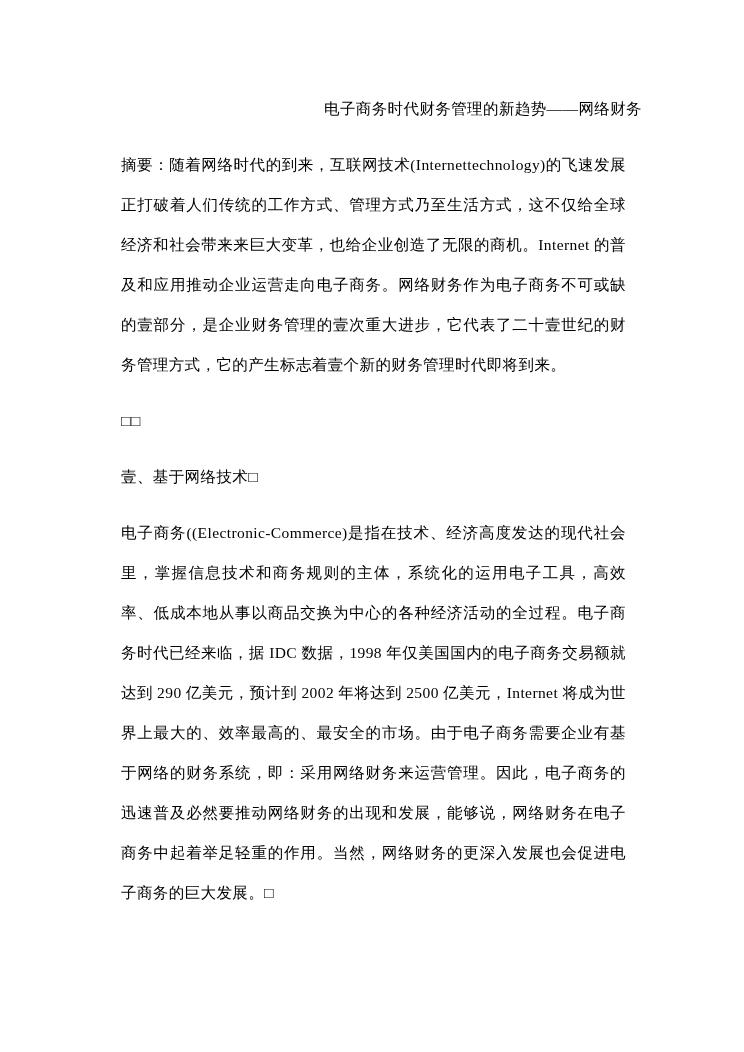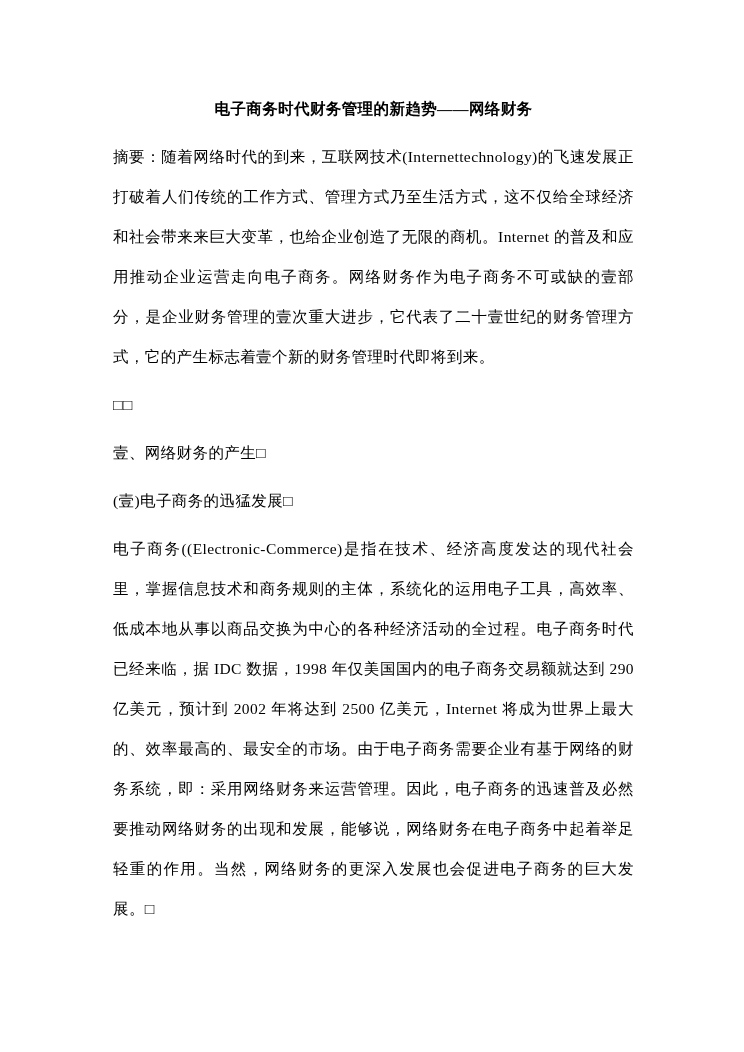--- a/index.html
+++ b/index.html
@@ -21,38 +21,37 @@
     width: 537px;
     color: #000000;
     font-family: "Liberation Serif", "DejaVu Serif", serif;
     font-size: 15.5px;
     line-height: 40px;
     letter-spacing: 0.4px;
   }
   .title {
     margin: 0;
     font-size: 15.5px;
-    font-weight: 700;
+    font-weight: 400;
     line-height: 40px;
-    text-align: center;
+    text-align: right;
   }
   .para {
-    margin: 8px;
+    margin: 16px;
     text-align: justify;
     text-justify: inter-ideograph;
   }
   .para.single {
     text-align: left;
   }
 </style>
 </head>
 <body>
 
 <div class="page">
   <div class="content">
     <h1 class="title">电子商务时代财务管理的新趋势——网络财务</h1>
     <p class="para">摘要：随着网络时代的到来，互联网技术(Internettechnology)的飞速发展正打破着人们传统的工作方式、管理方式乃至生活方式，这不仅给全球经济和社会带来来巨大变革，也给企业创造了无限的商机。Internet 的普及和应用推动企业运营走向电子商务。网络财务作为电子商务不可或缺的壹部分，是企业财务管理的壹次重大进步，它代表了二十壹世纪的财务管理方式，它的产生标志着壹个新的财务管理时代即将到来。</p>
     <p class="para single">□□</p>
-    <p class="para single">壹、网络财务的产生□</p>
-    <p class="para single">(壹)电子商务的迅猛发展□</p>
+    <p class="para single">壹、基于网络技术□</p>
     <p class="para">电子商务((Electronic-Commerce)是指在技术、经济高度发达的现代社会里，掌握信息技术和商务规则的主体，系统化的运用电子工具，高效率、低成本地从事以商品交换为中心的各种经济活动的全过程。电子商务时代已经来临，据 IDC 数据，1998 年仅美国国内的电子商务交易额就达到 290 亿美元，预计到 2002 年将达到 2500 亿美元，Internet 将成为世界上最大的、效率最高的、最安全的市场。由于电子商务需要企业有基于网络的财务系统，即：采用网络财务来运营管理。因此，电子商务的迅速普及必然要推动网络财务的出现和发展，能够说，网络财务在电子商务中起着举足轻重的作用。当然，网络财务的更深入发展也会促进电子商务的巨大发展。□</p>
   </div>
 </div>
 
 </body></html>

